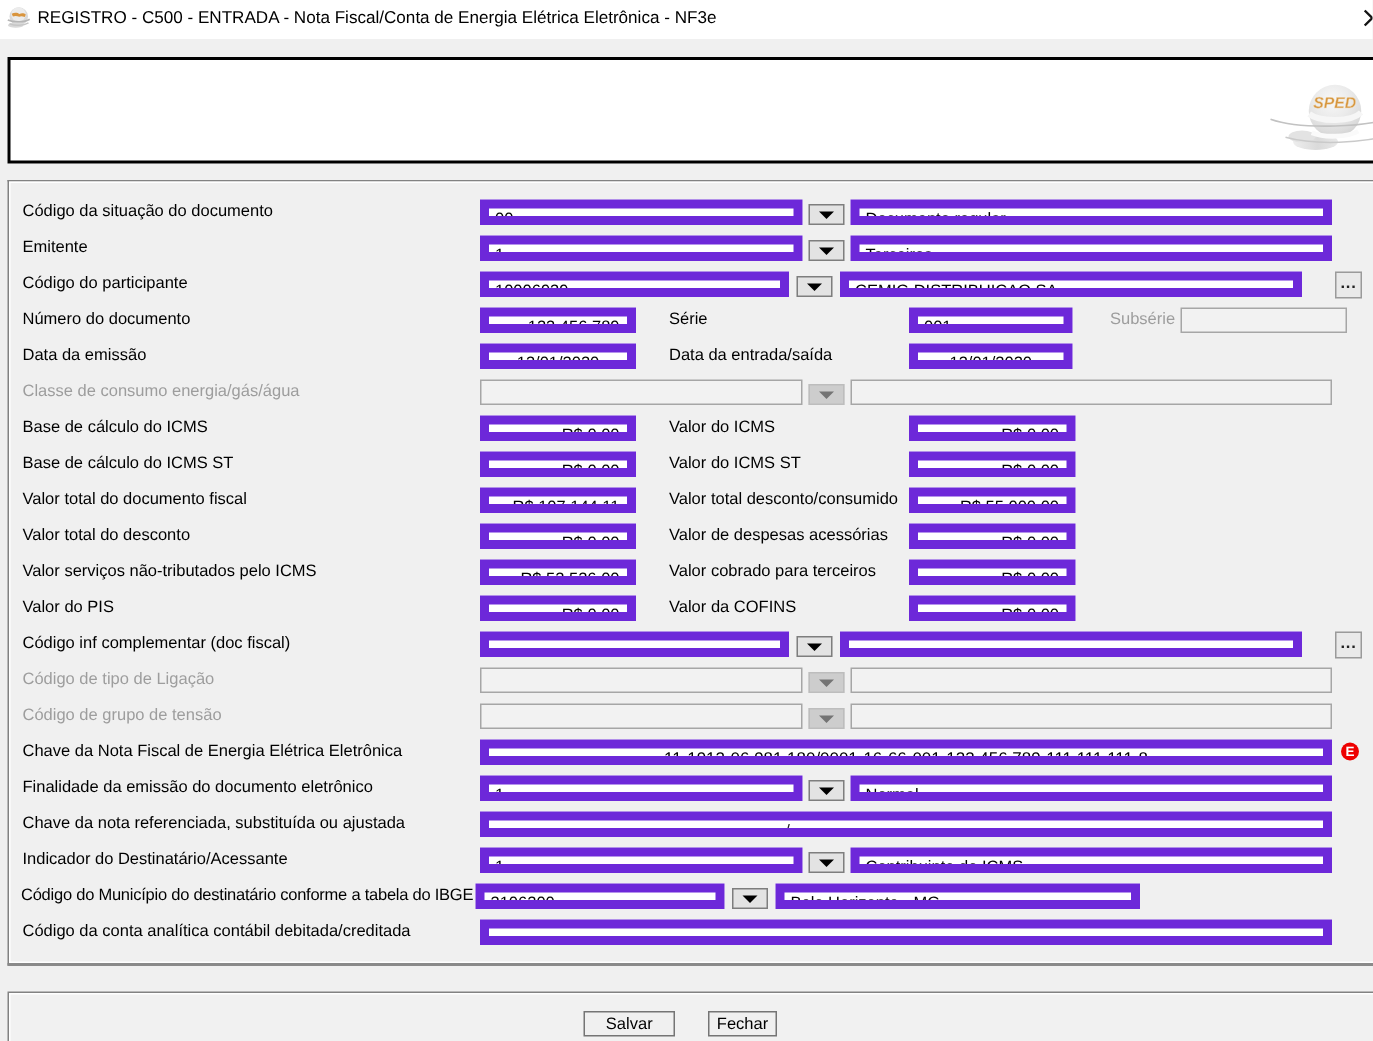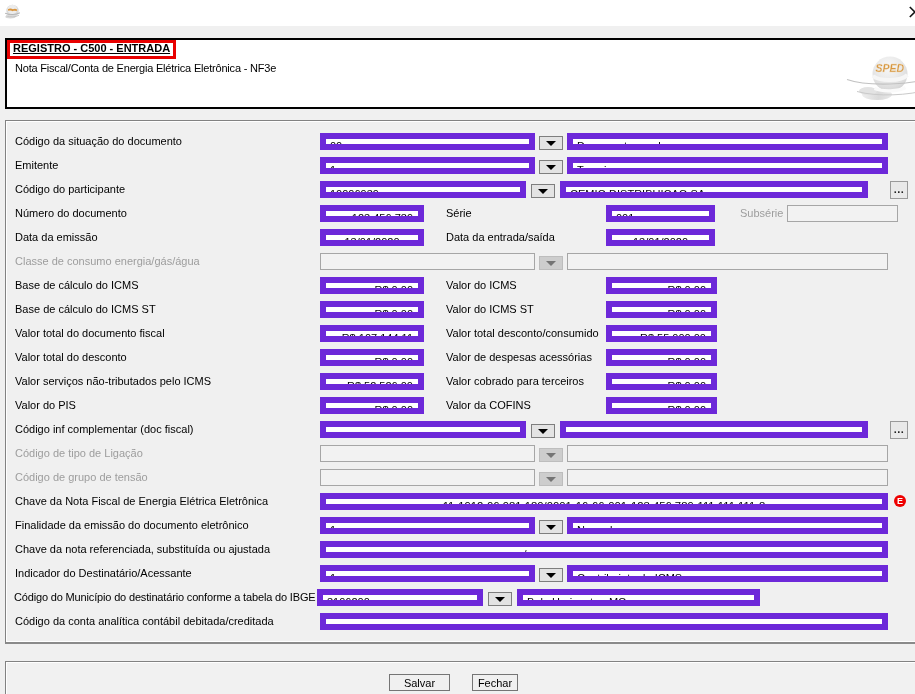--- a/index.html
+++ b/index.html
@@ -33,27 +33,26 @@
 <body>
 <div id="titlebar">
   <svg style="position:absolute;left:4px;top:4px" width="17" height="16" viewBox="0 0 17 16">
     <ellipse cx="6.5" cy="12.8" rx="5.2" ry="1.7" fill="#d8d8d8"></ellipse>
     <circle cx="8.5" cy="7" r="6.2" fill="#d9d9d9"></circle>
     <circle cx="8.3" cy="5.6" r="4.8" fill="#ececec"></circle>
     <path d="M1.2 9.3 C5 11, 12.5 11, 15.8 8.8" stroke="#b5b5b5" stroke-width="1.1" fill="none"></path>
     <path d="M2.3 11.8 C6 13.3, 11.5 13.3, 15 11.2" stroke="#c6c6c6" stroke-width="1" fill="none"></path>
     <path d="M3.8 5.2 C5.5 4.2, 7.8 4.4, 8.9 5.3 C10.4 4.4, 12.3 4.7, 13.2 5.7 L12.5 7.3 C10.7 6.5, 9.6 6.7, 8.8 7.2 C7.3 6.4, 5.6 6.5, 4.6 7 Z" fill="#d9953e"></path>
   </svg>
+  <div id="title">REGISTRO - C500 - ENTRADA - Nota Fiscal/Conta de Energia Elétrica Eletrônica - NF3e</div>
   <svg id="chevsvg" style="position:absolute;left:909px;top:5px" width="6" height="14" viewBox="0 0 6 14">
       <polyline points="0.8,2 5.8,7 0.8,12" stroke="#141414" stroke-width="1.6" fill="none"></polyline>
     </svg>
 </div>
 <div id="header">
-  <div id="redbox">REGISTRO - C500 - ENTRADA</div>
-  <div id="subtitle">Nota Fiscal/Conta de Energia Elétrica Eletrônica - NF3e</div>
   <svg style="position:absolute;left:838px;top:6px" width="92" height="64" viewBox="0 0 92 64">
     <defs>
       <radialGradient id="ball" cx="45%" cy="30%" r="75%">
         <stop offset="0%" stop-color="#f8f8f8"></stop>
         <stop offset="45%" stop-color="#ebebeb"></stop>
         <stop offset="80%" stop-color="#dcdcdc"></stop>
         <stop offset="100%" stop-color="#cecece"></stop>
       </radialGradient>
       <linearGradient id="shad" x1="0" y1="0" x2="1" y2="0">
         <stop offset="0%" stop-color="#eeeeee"></stop>

